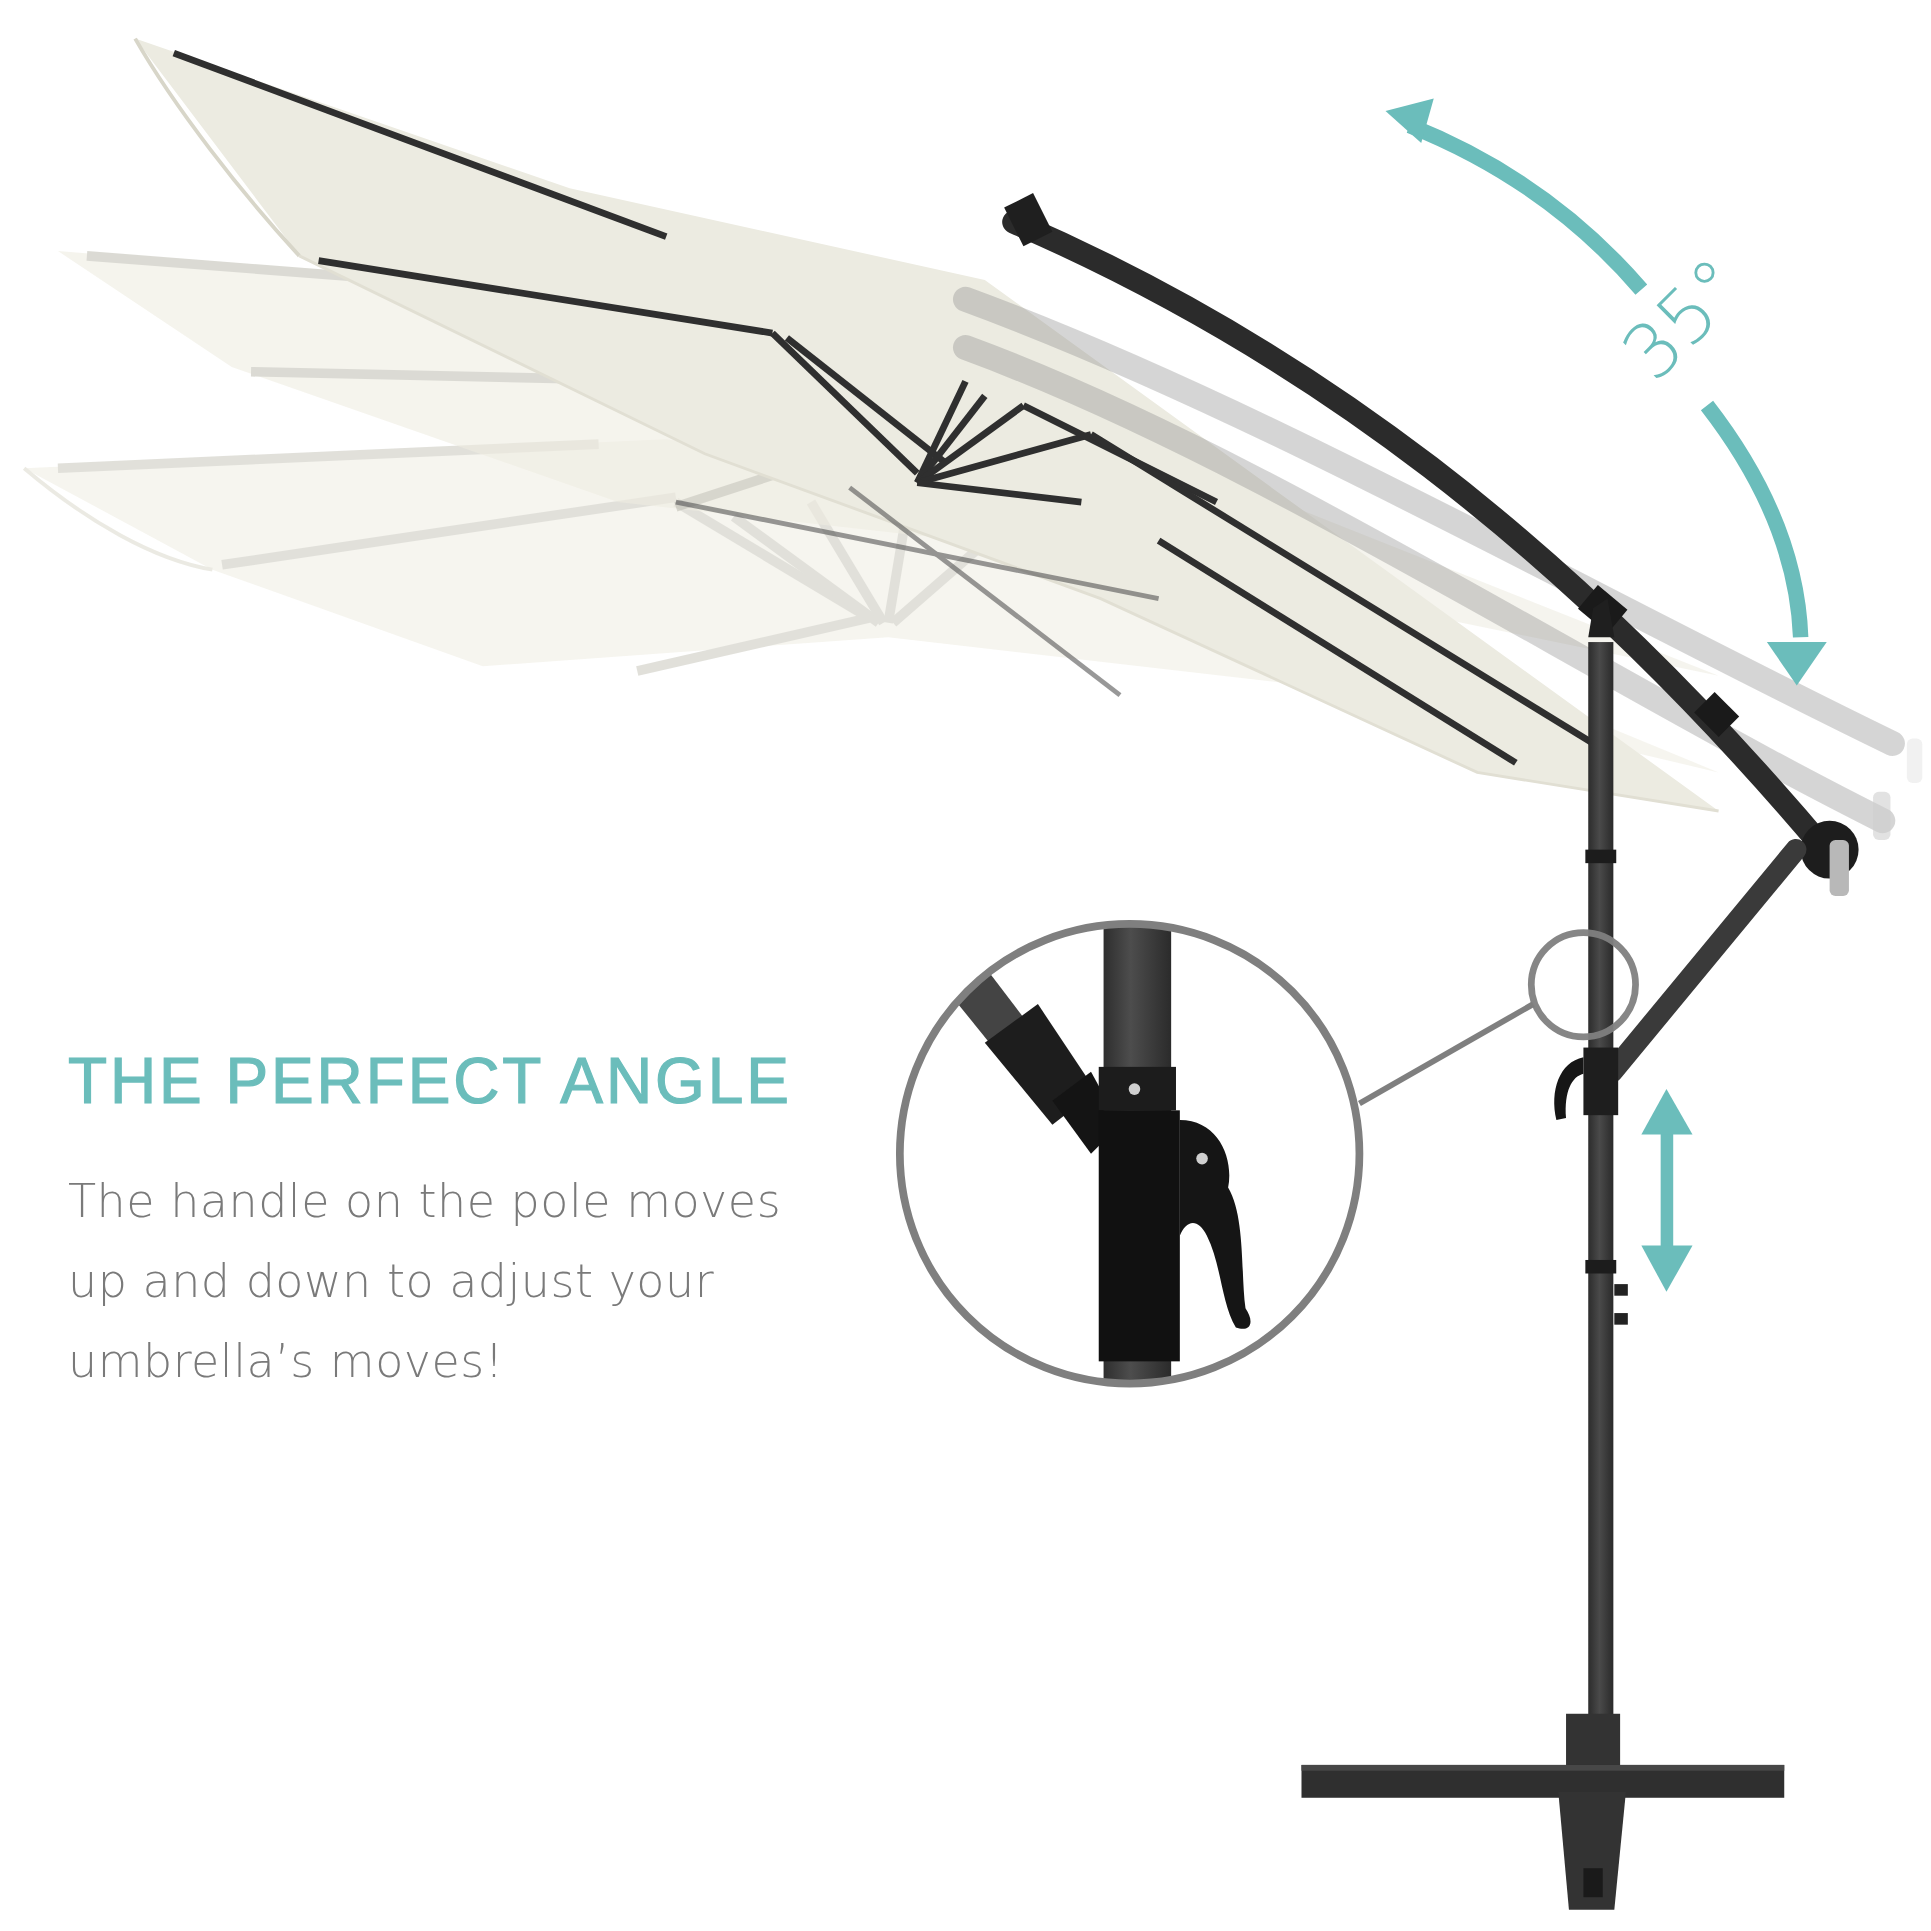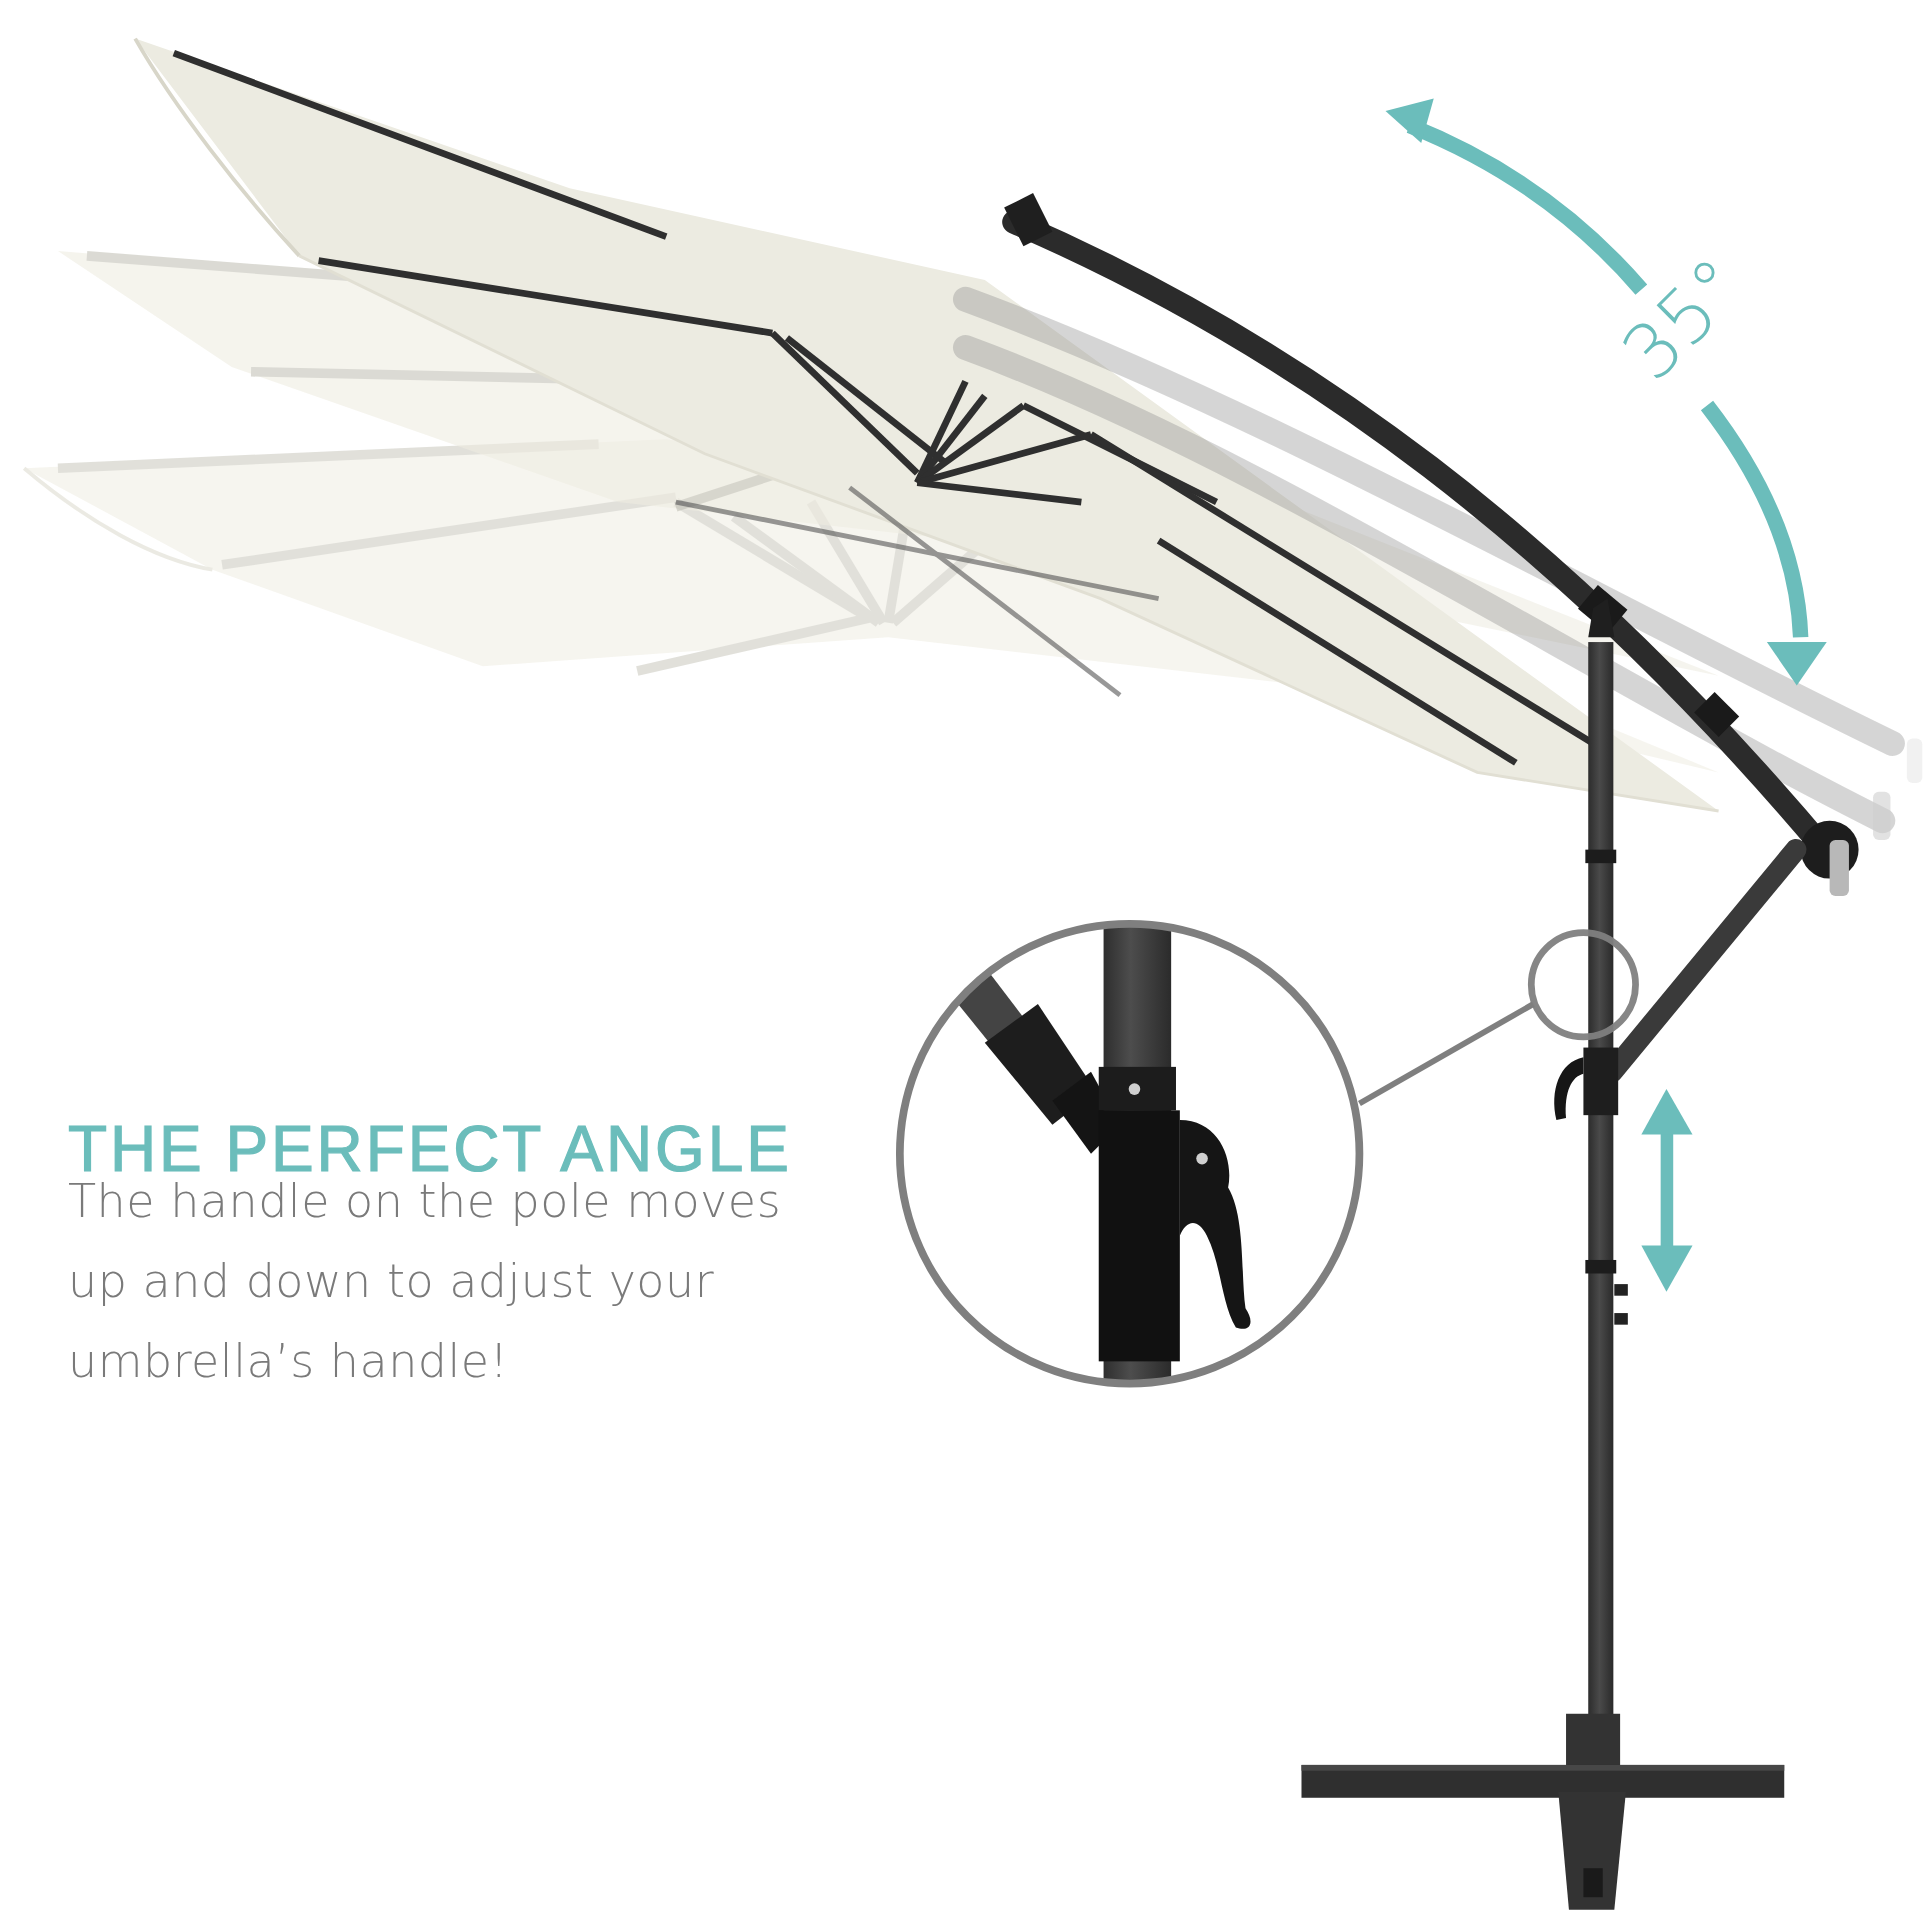--- a/index.html
+++ b/index.html
@@ -1,19 +1,19 @@
 <!DOCTYPE html>
 <html><head>
   <meta charset="utf-8">
   <style>
     html, body { margin: 0; padding: 0; background: #ffffff; }
     body { width: 1931px; height: 1931px; position: relative; overflow: hidden; font-family: "Liberation Sans", sans-serif; }
     .scene { position: absolute; left: 0; top: 0; width: 1931px; height: 1931px; }
     .headline {
-      position: absolute; left: 68px; top: 1112px;
+      position: absolute; left: 68px; top: 1044px;
       font-family: "Liberation Sans", sans-serif;
       font-size: 64px; font-weight: 400; letter-spacing: 2.9px;
       color: #6bbdbb; margin: 0; white-space: nowrap;
       -webkit-text-stroke: 1.2px #6bbdbb;
     }
     .body-text {
       position: absolute; left: 68px; top: 1151px; width: 792px;
       font-family: "DejaVu Sans", sans-serif; font-weight: 200;
       font-size: 46px; line-height: 60px; color: #7a7a7a; margin: 0;
       letter-spacing: 0.5px;
@@ -167,15 +167,15 @@
     <polygon points="1700,1290 1753,1290 1726,1338"></polygon>
   </g>
 </svg>
 
 <div class="angle-label">35°</div>
 
 <h1 class="headline">THE PERFECT ANGLE</h1>
 <p class="body-text">
   <span>The handle on the pole moves</span>
   <span>up and down to adjust your</span>
-  <span>umbrella’s handle!</span>
+  <span>umbrella’s moves!</span>
 </p>
 
 
 </body></html>

